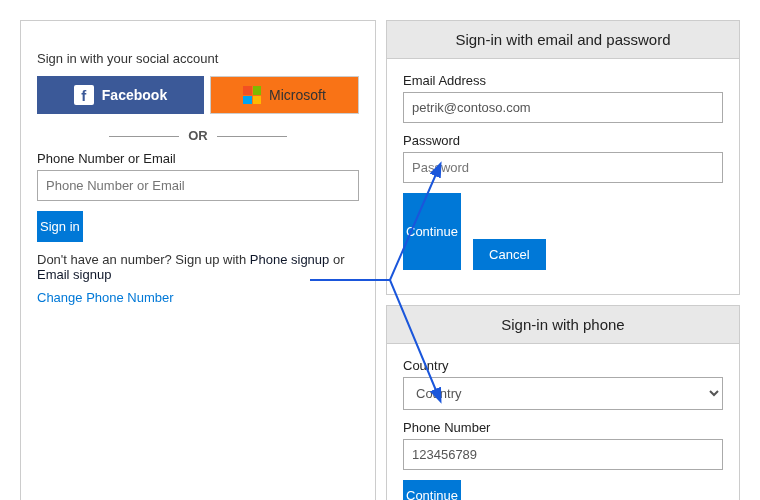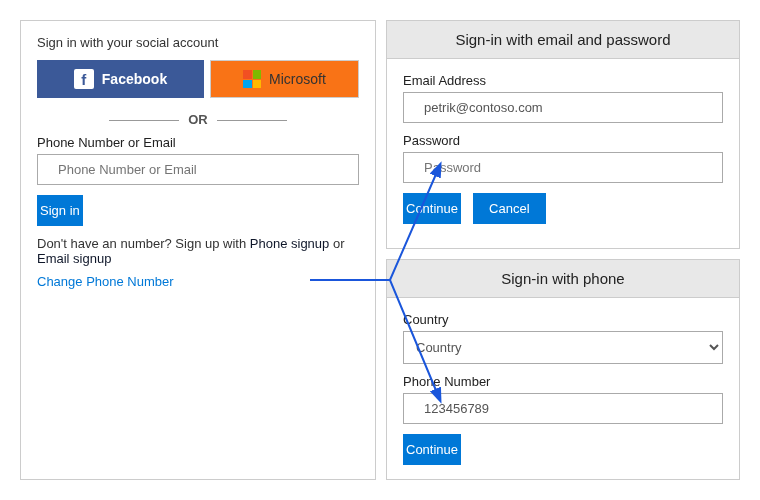--- a/index.html
+++ b/index.html
@@ -32,20 +32,21 @@
     }
 
     .panel-body {
       padding: 14px 16px;
     }
 
     .section-label {
       font-size: 13px;
       color: #333;
       margin-bottom: 10px;
+      margin-top: 16px;
     }
 
     .social-buttons {
       display: flex;
       gap: 6px;
       margin-bottom: 14px;
     }
 
     .btn-facebook {
       flex: 1;
@@ -126,21 +127,21 @@
     .field-label {
       font-size: 13px;
       color: #222;
       margin-bottom: 4px;
       font-weight: normal;
     }
 
     .text-input {
       width: 100%;
       border: 1px solid #aaa;
-      padding: 7px 20px;
+      padding: 7px 8px;
       font-size: 13px;
       color: #555;
       margin-bottom: 10px;
       outline: none;
     }
 
     .btn-primary {
       background: #0078d7;
       color: #fff;
       border: none;
@@ -150,20 +151,21 @@
       margin-right: 6px;
     }
 
     .btn-cancel {
       background: #0078d7;
       color: #fff;
       border: none;
       padding: 8px 16px;
       font-size: 13px;
       cursor: pointer;
+      margin-top: 46px;
     }
 
     .sign-in-text {
       font-size: 13px;
       color: #333;
       margin: 10px 0 4px;
     }
 
     .link {
       color: #0f172a;

